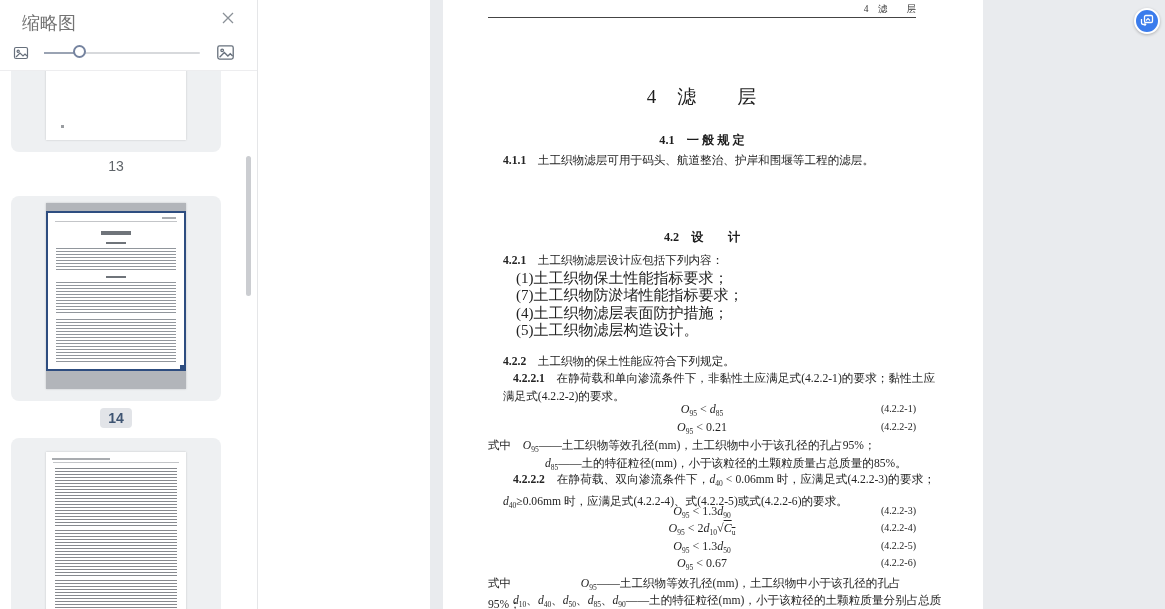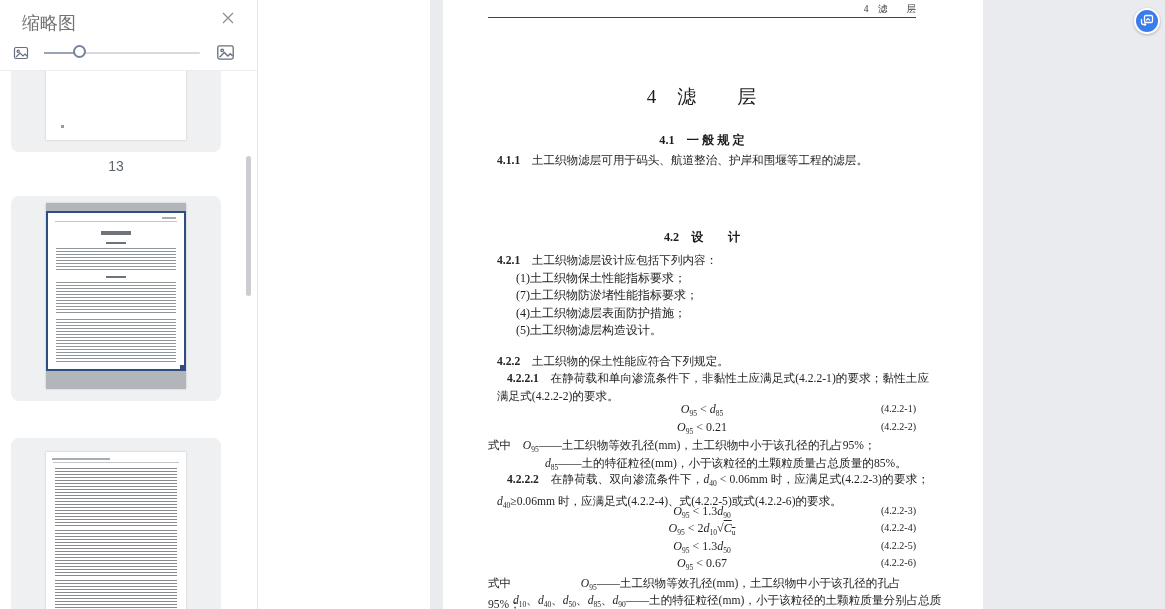--- a/index.html
+++ b/index.html
@@ -57,23 +57,23 @@
              box-shadow:0 1px 3px rgba(0,0,0,.25);display:flex;align-items:center;justify-content:center;}
 
   
   .doc-page{position:absolute;left:443px;top:0;width:528px;height:609px;background:#fff;overflow:hidden;
             font-family:"Liberation Serif","DejaVu Serif",serif;color:#222;}
   .doc-page .abs{position:absolute;}
   .run-head{left:45px;width:428px;top:3px;text-align:right;font-size:9.5px;color:#333;}
   .head-rule{left:45px;width:428px;top:17px;height:1px;background:#444;}
   .doc-title{left:45px;width:428px;top:84px;text-align:center;font-size:19px;letter-spacing:1px;color:#1c1c1c;}
   .sec-head{left:45px;width:428px;text-align:center;font-size:12.2px;font-weight:bold;color:#1c1c1c;}
-  .para{left:54px;width:432px;font-size:11.6px;line-height:17.6px;text-align:justify;color:#242424;font-family:Liberation Serif, serif;}
+  .para{left:60px;width:432px;font-size:11.6px;line-height:17.6px;text-align:justify;color:#242424;font-family:Liberation Serif, serif;}
   .para b{font-weight:bold;}
-  .plist{left:45px;width:432px;font-size:12px;line-height:17.4px;}
+  .plist{left:45px;width:432px;font-size:15px;line-height:17.4px;}
   .plist div{padding-left:28px;}
   .indent1{text-indent:10px;}
   .eq{left:45px;width:428px;height:16px;font-size:12px;}
   .eq .f{display:block;text-align:center;font-size:12px;color:#1f1f1f;}
   .eq .n{position:absolute;right:0;top:1px;font-size:10px;margin-left:48px;}
   .where{left:45px;width:432px;font-size:11.6px;line-height:17px;color:#242424;}
   sub{font-size:7.5px;}
   sup{font-size:7.5px;}
   .ovl{text-decoration:overline;text-align:center;}
 </style>
@@ -130,20 +130,23 @@
           <div class="bar" style="left:53px;top:18px;width:30px;height:4px;"></div>
           <div class="bar" style="left:58px;top:29px;width:20px;height:2px;"></div>
           <div class="tlines" style="left:8px;right:8px;top:35px;height:24px;"></div>
           <div class="bar" style="left:58px;top:63px;width:20px;height:2px;"></div>
           <div class="tlines" style="left:8px;right:8px;top:69px;height:33px;"></div>
           <div class="tlines" style="left:8px;right:8px;top:106px;height:44px;"></div>
           <div class="m14-handle"></div>
         </div>
       </div>
     </div>
+    <div class="page-label" style="top:337px;">
+      <span class="label-pill">14</span>
+    </div>
 
     <div class="thumb-card" style="top:367px;">
       <div class="mini-page" style="top:14px;">
         <div class="bar" style="left:6px;top:6px;width:58px;height:1.5px;background:#a9acb0;"></div>
         <div class="mini-hline" style="top:10px;"></div>
         <div class="tlines15" style="left:9px;right:9px;top:16px;height:58px;"></div>
         <div class="tlines15" style="left:9px;right:9px;top:78px;height:46px;"></div>
         <div class="tlines15" style="left:9px;right:9px;top:128px;height:40px;"></div>
       </div>
     </div>

